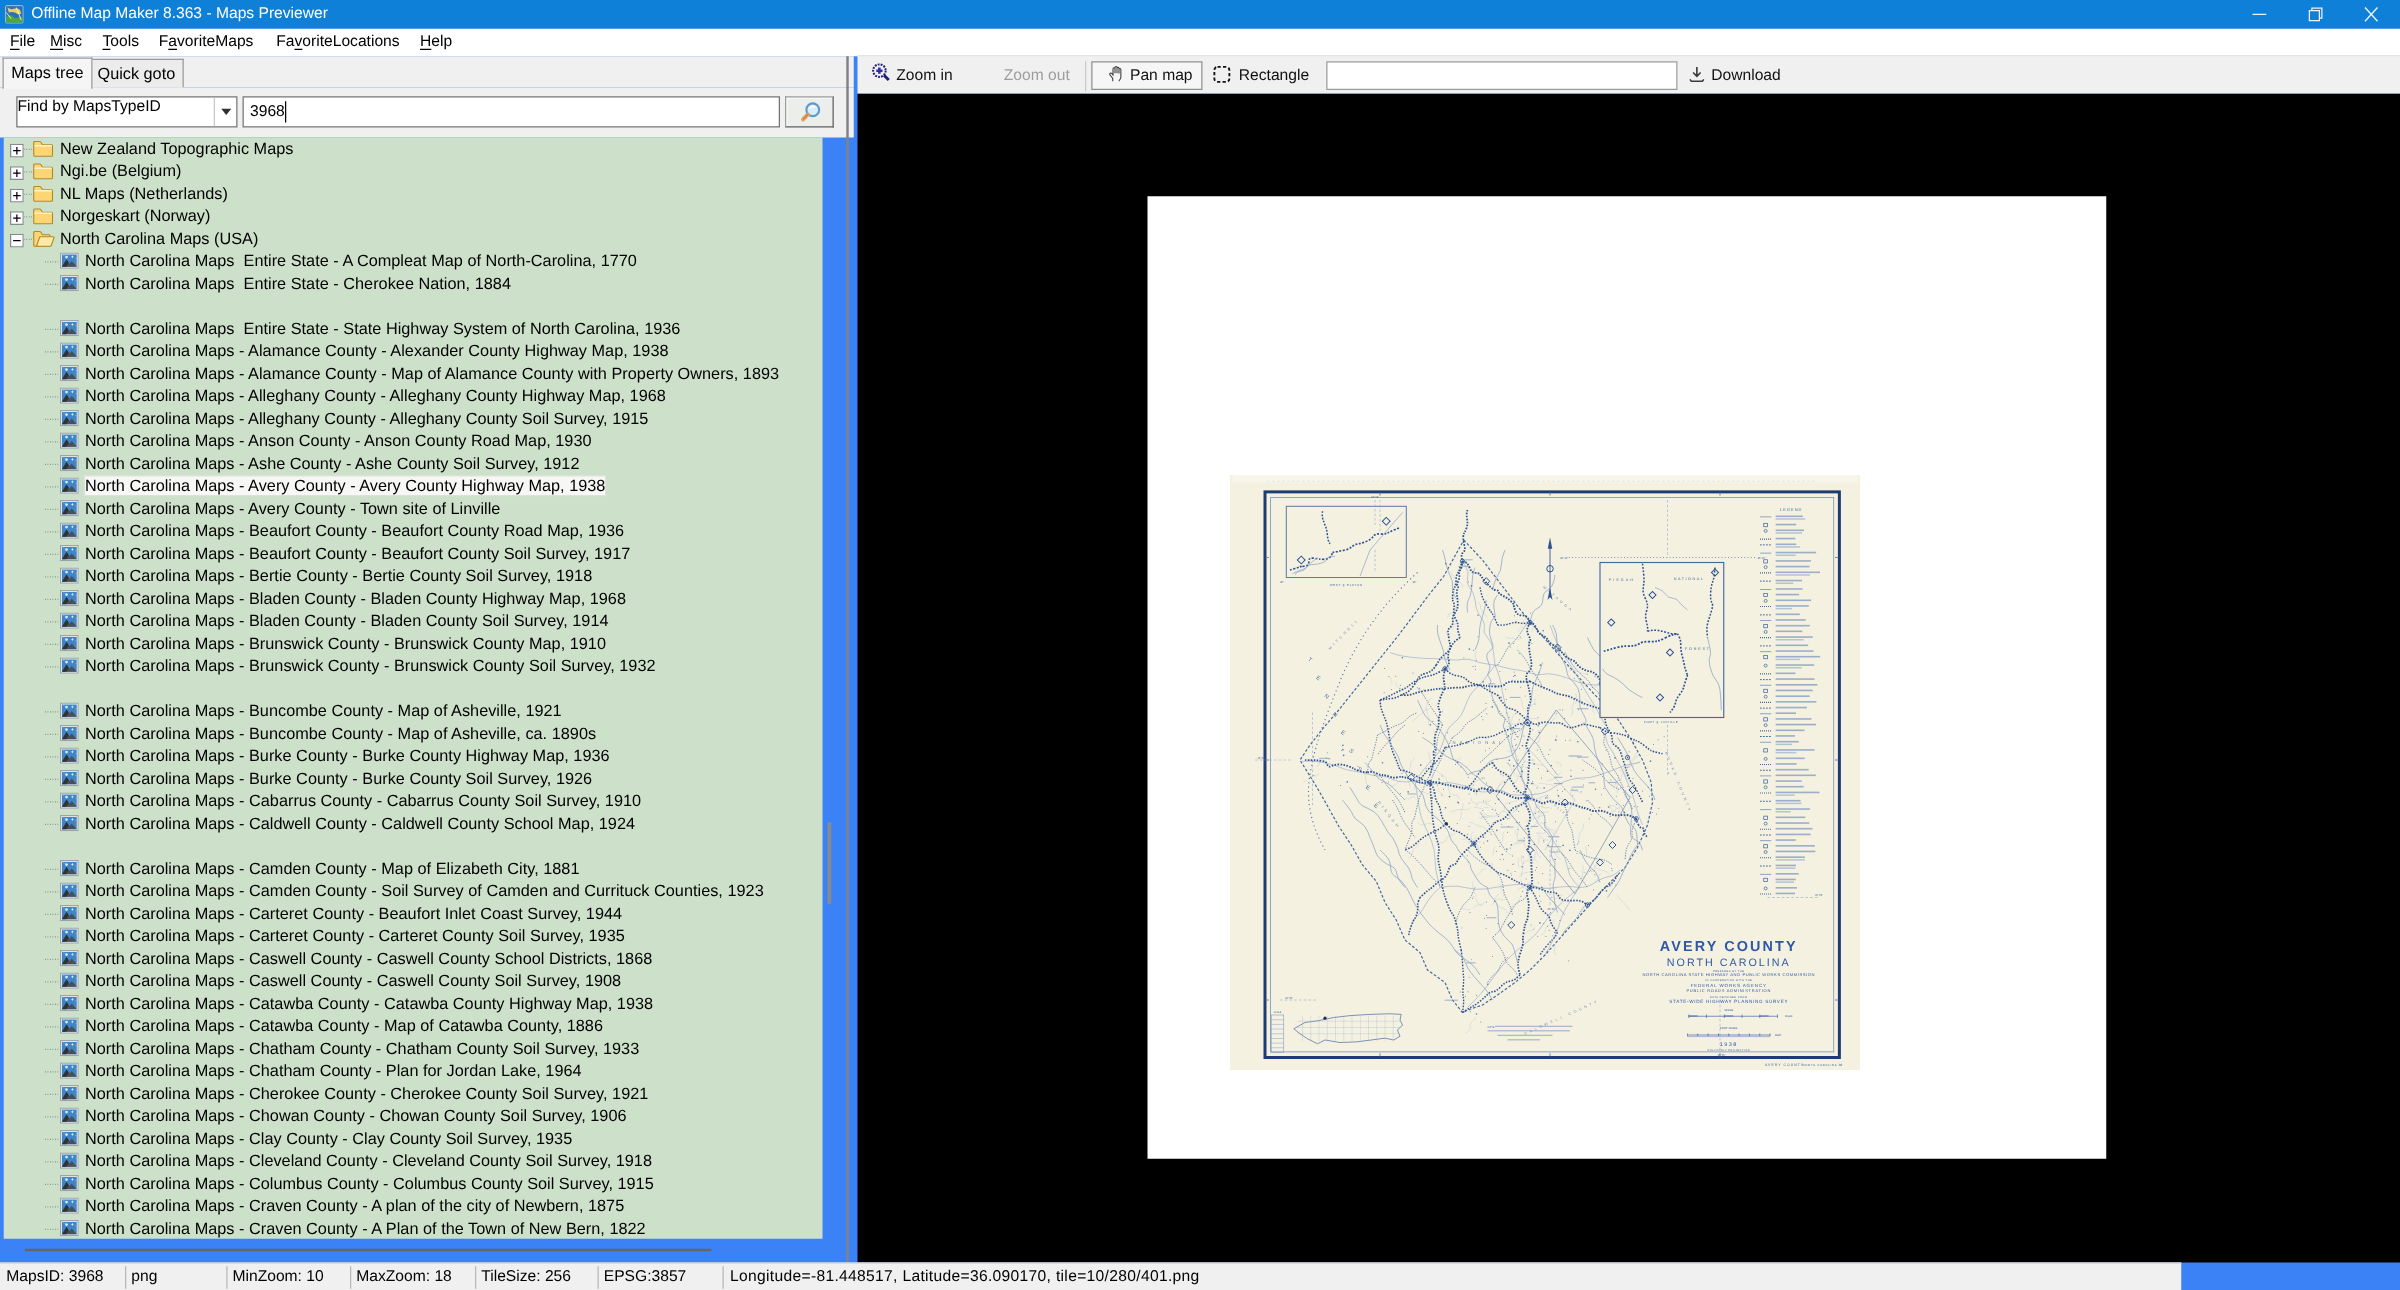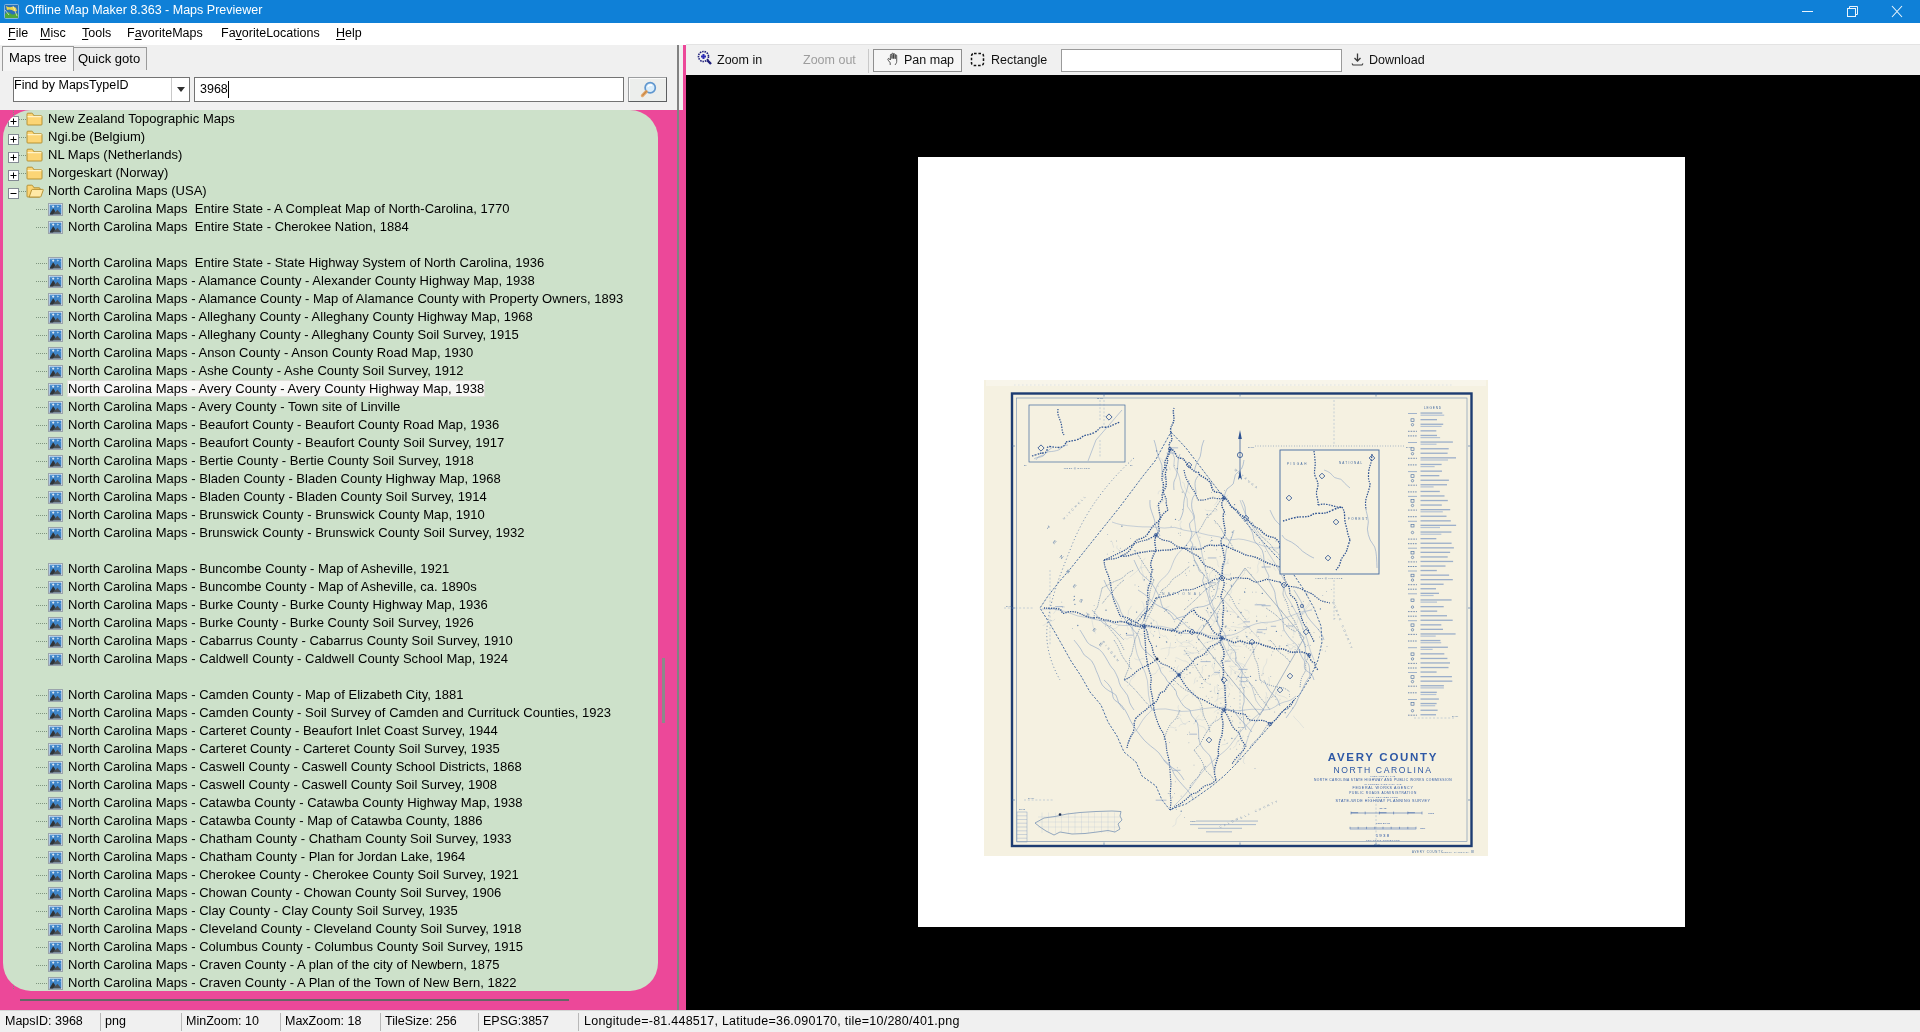--- a/index.html
+++ b/index.html
@@ -1,16 +1,16 @@
 <!DOCTYPE html>
 <html><head><meta charset="utf-8">
 <style>
 * { margin:0; padding:0; box-sizing:border-box; }
 html,body { width:1920px; height:1032px; overflow:hidden; font-family:"Liberation Sans",sans-serif; }
-#app { position:relative; width:1920px; height:1032px; background:#ec4899; }
+#app { position:relative; width:1920px; height:1032px; background:#3b82f6; }
 
 #titlebar { position:absolute; left:0; top:0; width:1920px; height:23px; background:#0f80d7; }
 #titlebar .ticon { position:absolute; left:4px; top:4px; }
 #titlebar .ttext { position:absolute; left:25px; top:3px; font-size:12.5px; color:#fff; }
 .winbtn { position:absolute; top:0; width:45px; height:23px; color:#eaf4fc; }
 
 #menubar { position:absolute; left:0; top:23px; width:1920px; height:22px; background:#ffffff; font-size:12.5px; color:#000; }
 #menubar span.mi { position:absolute; top:3px; }
 #menubar u { text-decoration:underline; text-underline-offset:2px; }
 
@@ -20,21 +20,21 @@
 #findrow { position:absolute; left:0; top:70px; width:683px; height:40px; background:#f0f0f0; }
 #combo { position:absolute; left:13px; top:7px; width:177px; height:25px; background:#fff; border:1px solid #737373; font-size:12.5px; }
 #combo .carr { position:absolute; right:0; top:0; width:18px; height:23px; border-left:1px solid #c8c8c8; }
 #combo .carr:after { content:""; position:absolute; left:5px; top:9px; border:4px solid transparent; border-top:5px solid #303030; }
 #findtext { position:absolute; left:194px; top:7px; width:430px; height:25px; background:#fff; border:1px solid #737373; font-size:12.5px;text-decoration:underline; }
 #findtext .ftext { position:absolute; left:5px; top:4px; }
 #findtext .caret { position:absolute; left:33px; top:3px; width:1px; height:17px; background:#000; }
 #searchbtn { position:absolute; left:628px; top:7px; width:39px; height:25px; background:#eceeec; border:1px solid #9c9ea0; border-right-color:#5c5e60; border-bottom-color:#5c5e60; box-shadow:inset 1px 1px 0 #fbfbfb; }
 #searchbtn svg { position:absolute; left:9px; top:2px; }
 
-#tree { position:absolute; left:3px; top:110px; width:655px; height:881px; background:#cde1ca; overflow:hidden;border-radius:28px; }
+#tree { position:absolute; left:3px; top:110px; width:655px; height:881px; background:#cde1ca; overflow:hidden; }
 .trow { position:absolute; left:0; height:18px; width:655px; }
 .expbox { position:absolute; left:5px; top:3px; }
 .ficon { position:absolute; left:23px; top:2px; }
 .iicon { position:absolute; left:45px; top:2px; }
 .tlabel { position:absolute; top:1px; font-size:13px; color:#000; white-space:pre; letter-spacing:0.02px; }
 .tlabel.f { left:45px; }
 .tlabel.c { left:65px; }
 .tlabel.sel { background:#f7f7f5; outline:1px solid #e0e0da; }
 .hstub { position:absolute; top:9px; height:1px; background-image:linear-gradient(90deg,#7e947e 1px, transparent 1px); background-size:2px 1px; }
 #vline1 { position:absolute; left:13px; top:110px; height:880px; width:1px; background-image:linear-gradient(#7e947e 1px, transparent 1px); background-size:1px 2px; }
@@ -42,21 +42,21 @@
 #treehsb { position:absolute; left:20px; top:999px; width:549px; height:2px; background:#666; }
 #treevsb { position:absolute; left:662px; top:658px; width:3px; height:65px; background:#8a8a8a; }
 #lpborder { position:absolute; left:677px; top:45px; width:2px; height:965px; background:#828282; }
 
 #toolbar { position:absolute; left:686px; top:44px; width:1234px; height:31px; background:#f0f0f0; border-top:1px solid #e3e3e3; font-size:12.5px; color:#111; }
 #toolbar .titem { position:absolute; top:8px; }
 #mappanel { position:absolute; left:686px; top:75px; width:1234px; height:935px; background:#000; }
 #sheet { position:absolute; left:232px; top:82px; width:767px; height:770px; background:#fff; }
 #mapsvg { position:absolute; left:66px; top:223px; }
 
-#statusbar { position:absolute; left:0; top:1010px; width:1920px; height:22px; background:#f0f0f0; border-top:1px solid #d5d5d5; font-size:12.5px; color:#000; }
+#statusbar { position:absolute; left:0; top:1010px; width:1745px; height:22px; background:#f0f0f0; border-top:1px solid #d5d5d5; font-size:12.5px; color:#000; }
 #statusbar .sf { position:absolute; top:3px; }
 #statusbar .sep { position:absolute; top:2px; width:1px; height:18px; background:#b8b8b8; }
 </style></head>
 <body>
 <div id="app">
 <div id="titlebar">
   <span class="ticon"><svg width="15" height="15" viewBox="0 0 15 15">
 <rect x="0.5" y="0.5" width="14" height="14" rx="1" fill="#2b71b8" stroke="#9cc4e4" stroke-width="0.8"></rect>
 <path d="M1 10 Q4 7 6 9 Q9 12 12 9 L14 10 L14 14 L1 14 Z" fill="#4fa83d"></path>
 <path d="M2 2 Q5 4 7 3 Q10 2 12 4 L13 7 Q10 8 8 6 Q5 5 3 6 Z" fill="#e8d44d"></path>

